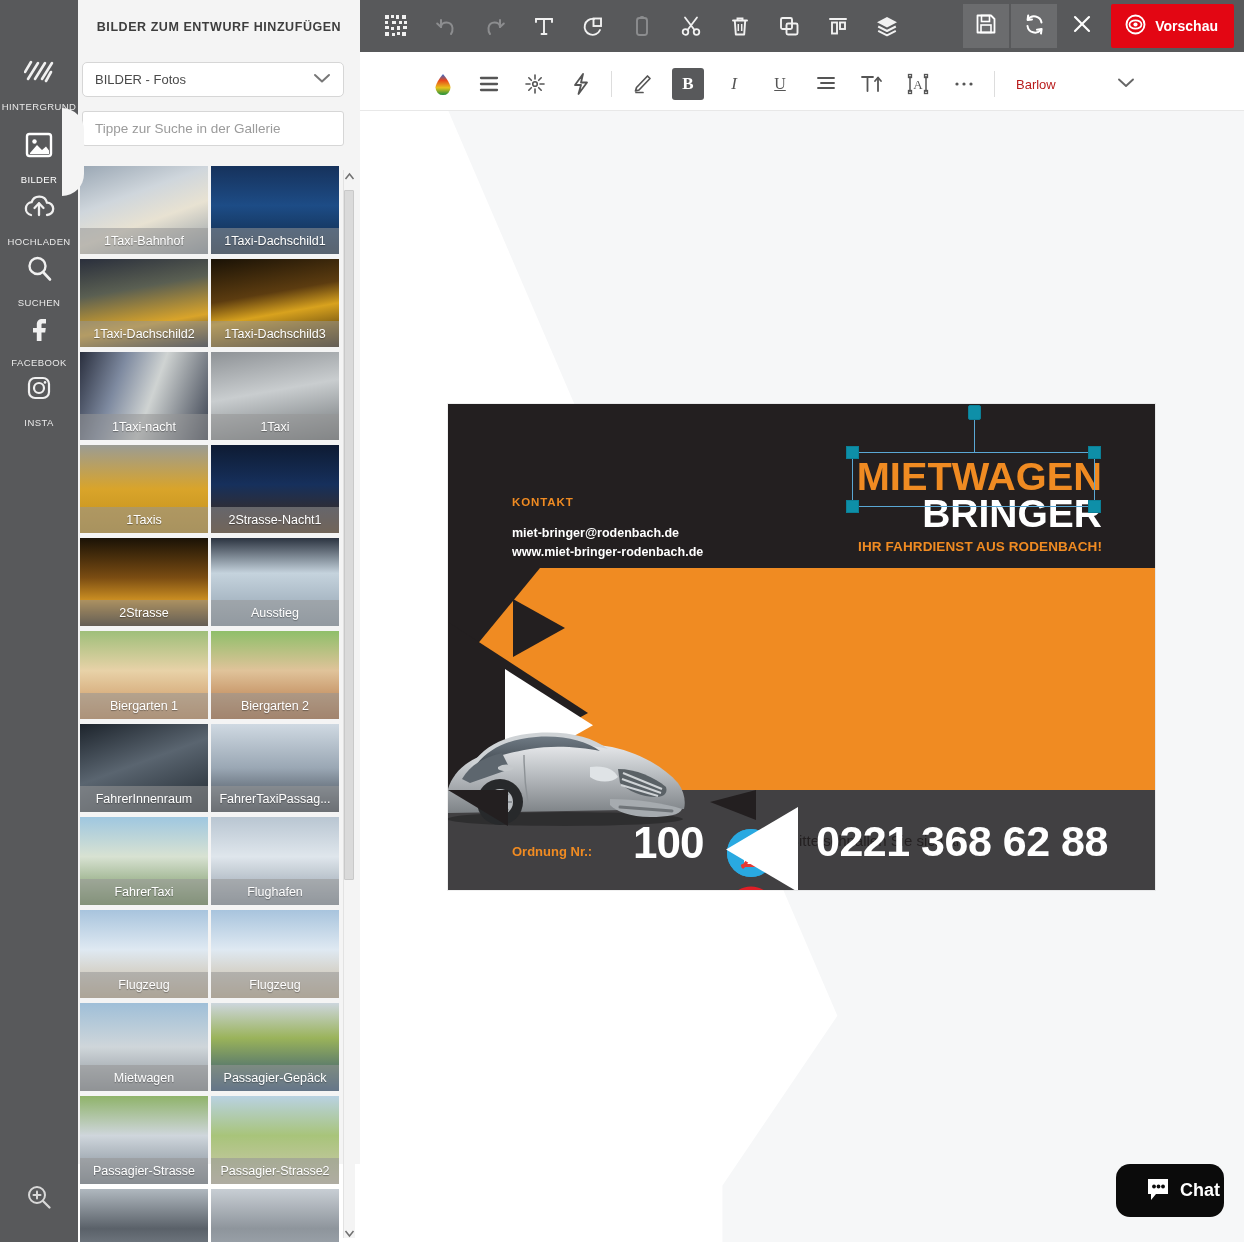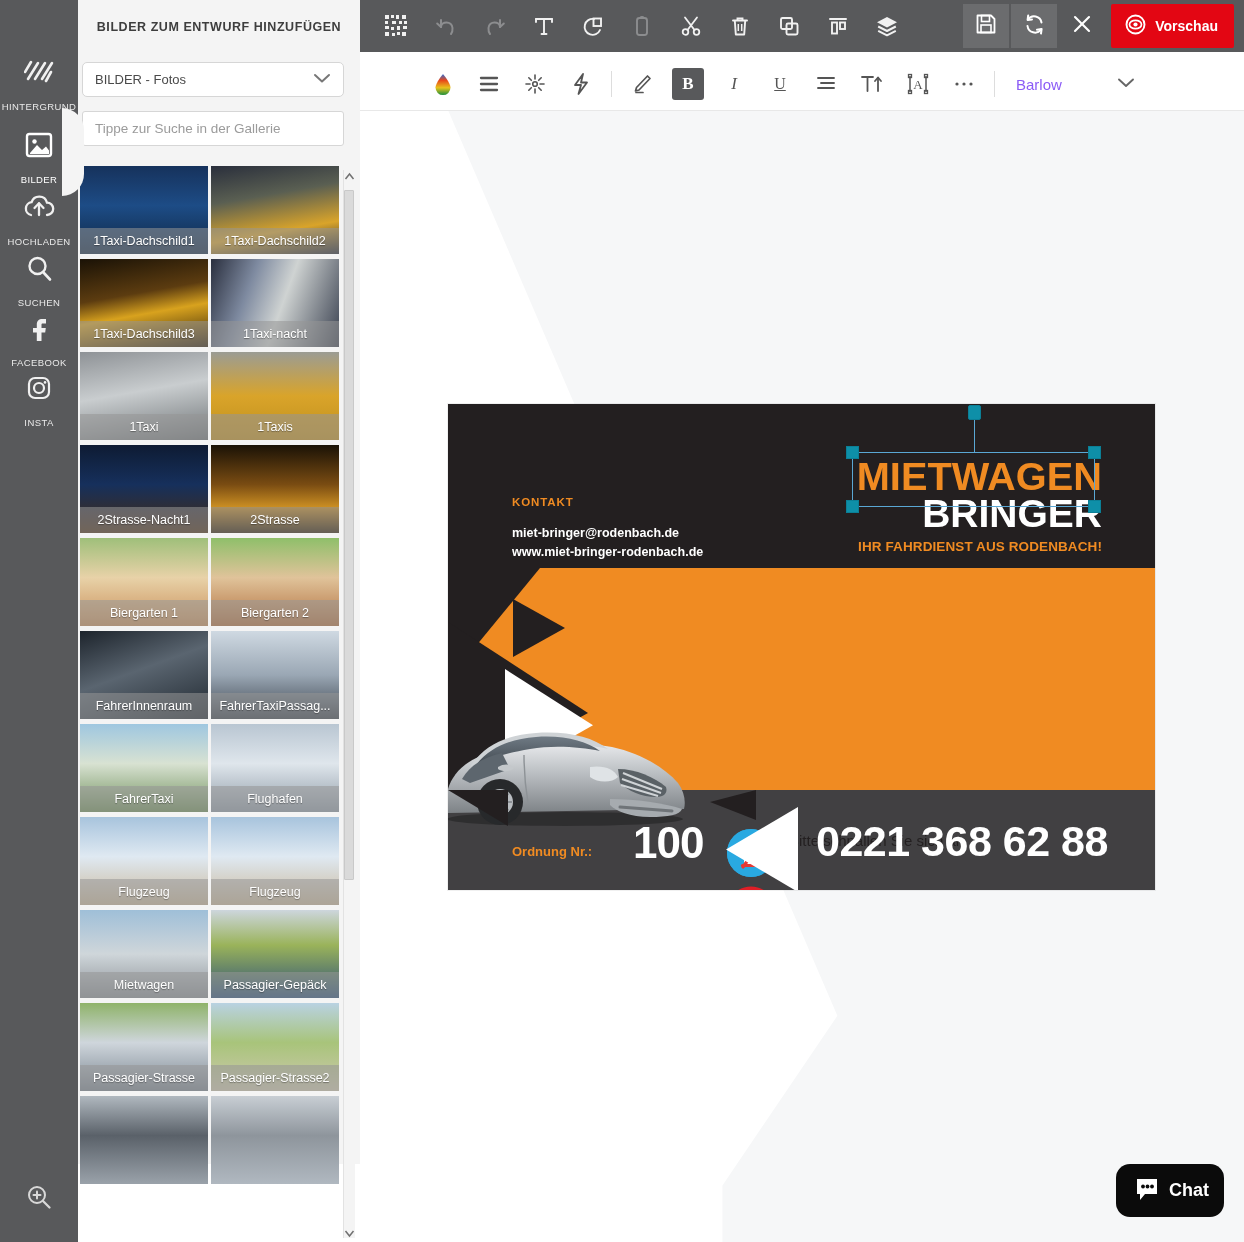--- a/index.html
+++ b/index.html
@@ -131,21 +131,21 @@
   .fbtn {
     width:46px; height:53px; display:flex; align-items:center; justify-content:center;
     color:#555; cursor:pointer;
   }
   .fbtn.on {
     background:#58595b; color:#fff; width:32px; height:32px; border-radius:3px;
     margin:0 7px;
   }
   .fsep { width:1px; height:26px; background:#ddd; margin:0 7px; }
   #font-name {
-    margin-left:14px; font-size:15px; color:#8b5cf6; width:100px;
+    margin-left:14px; font-size:13px; color:#b91c1c; width:100px;
   }
   #font-chev { color:#666; cursor:pointer; }
 
   
   #workspace {
     position:absolute; left:360px; top:111px; width:884px; height:1131px;
     background:#ffffff; overflow:hidden; z-index:1;
   }
   #ws-shade {
     position:absolute; left:0; top:0; width:884px; height:1131px;
@@ -260,21 +260,21 @@
   }
   #phone {
     position:absolute; left:368px; top:413px; font-size:43px; font-weight:bold;
     color:#ffffff; letter-spacing:-.5px; white-space:nowrap;
   }
 
   
   #chat {
     position:absolute; left:1116px; top:1164px; width:108px; height:53px;
     background:#0b0b0b; border-radius:14px; display:flex; align-items:center;
-    gap:8px; padding-left:17px; cursor:pointer; z-index:30;
+    gap:8px; padding-left:28px; cursor:pointer; z-index:30;
   }
   #chat .lbl { color:#fff; font-size:18px; font-weight:bold; }
 </style>
 </head>
 <body>
 
 <div id="rail">
 
   <div class="rail-item" style="top:55px;">
     <span class="rail-ico">
@@ -367,20 +367,24 @@
           <path d="M2 3 L9 9.5 L16 3" fill="none" stroke="#777" stroke-width="2" stroke-linecap="round" stroke-linejoin="round"></path>
         </svg>
     </span>
   </div>
 
   <input class="pnl-search" type="text" placeholder="Tippe zur Suche in der Gallerie" style="">
 
   <div id="gallery">
     <div id="grid">
         <div class="thumb">
+          <div class="art" style="background: linear-gradient(160deg, rgb(154, 167, 180) 0%, rgb(207, 214, 220) 35%, rgb(232, 226, 210) 60%, rgb(143, 154, 164) 100%);"></div>
+          <div class="cap">1Taxi-Bahnhof</div>
+        </div>
+        <div class="thumb">
           <div class="art" style="background: linear-gradient(rgb(22, 50, 92) 0%, rgb(29, 76, 134) 45%, rgb(15, 39, 67) 100%);"></div>
           <div class="cap">1Taxi-Dachschild1</div>
         </div>
         <div class="thumb">
           <div class="art" style="background: linear-gradient(170deg, rgb(42, 47, 60) 0%, rgb(90, 95, 82) 35%, rgb(217, 164, 42) 70%, rgb(28, 34, 48) 100%);"></div>
           <div class="cap">1Taxi-Dachschild2</div>
         </div>
         <div class="thumb">
           <div class="art" style="background: linear-gradient(170deg, rgb(26, 18, 6) 0%, rgb(92, 60, 16) 40%, rgb(216, 162, 30) 60%, rgb(42, 28, 8) 100%);"></div>
           <div class="cap">1Taxi-Dachschild3</div>
@@ -397,20 +401,24 @@
           <div class="art" style="background: linear-gradient(rgb(155, 156, 148) 0%, rgb(217, 164, 42) 50%, rgb(192, 143, 28) 100%);"></div>
           <div class="cap">1Taxis</div>
         </div>
         <div class="thumb">
           <div class="art" style="background: linear-gradient(rgb(14, 27, 51) 0%, rgb(22, 48, 92) 45%, rgb(71, 42, 16) 100%);"></div>
           <div class="cap">2Strasse-Nacht1</div>
         </div>
         <div class="thumb">
           <div class="art" style="background: linear-gradient(rgb(26, 18, 6) 0%, rgb(122, 76, 18) 45%, rgb(201, 141, 34) 70%, rgb(42, 28, 8) 100%);"></div>
           <div class="cap">2Strasse</div>
+        </div>
+        <div class="thumb">
+          <div class="art" style="background: linear-gradient(rgb(43, 51, 64) 0%, rgb(197, 211, 221) 40%, rgb(143, 159, 174) 100%);"></div>
+          <div class="cap">Ausstieg</div>
         </div>
         <div class="thumb">
           <div class="art" style="background: linear-gradient(rgb(159, 191, 122) 0%, rgb(232, 210, 168) 45%, rgb(201, 143, 90) 100%);"></div>
           <div class="cap">Biergarten 1</div>
         </div>
         <div class="thumb">
           <div class="art" style="background: linear-gradient(rgb(143, 191, 106) 0%, rgb(224, 195, 154) 45%, rgb(178, 112, 63) 100%);"></div>
           <div class="cap">Biergarten 2</div>
         </div>
         <div class="thumb">

